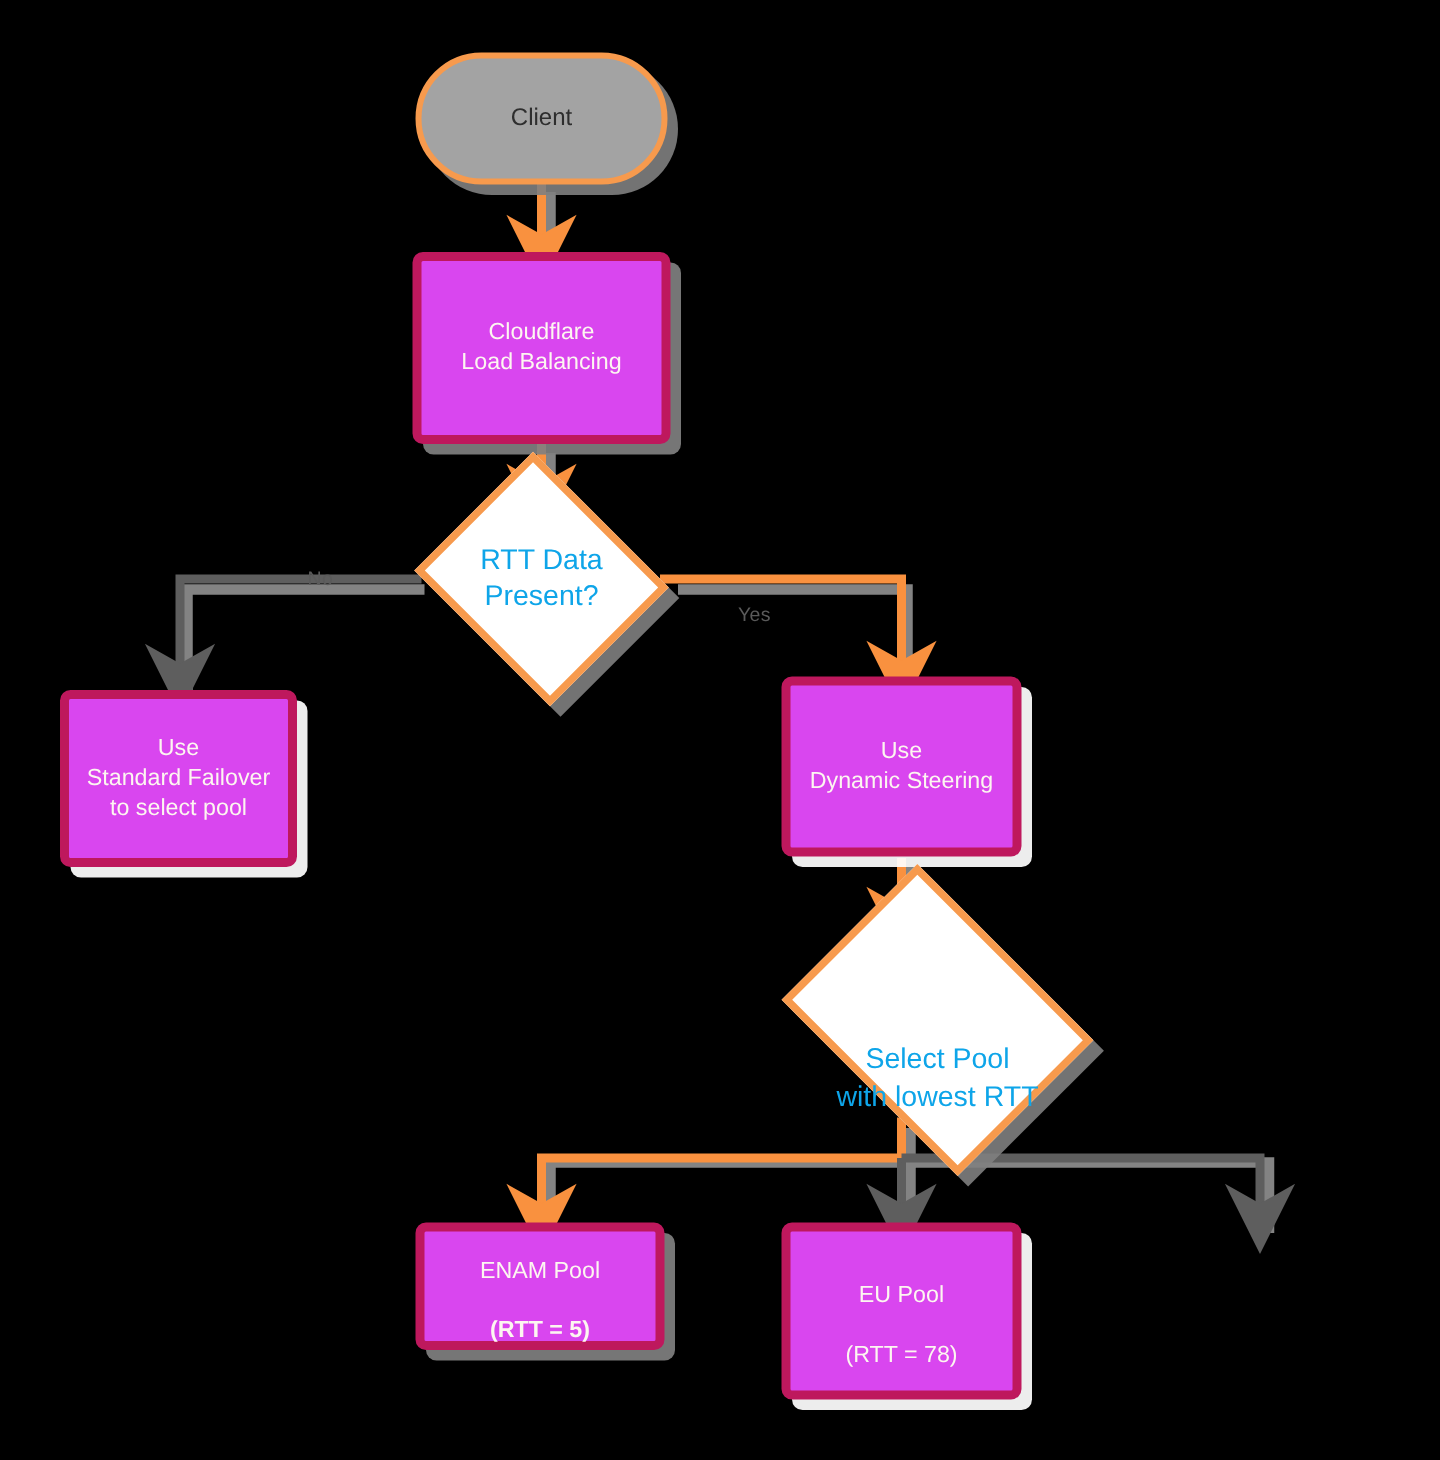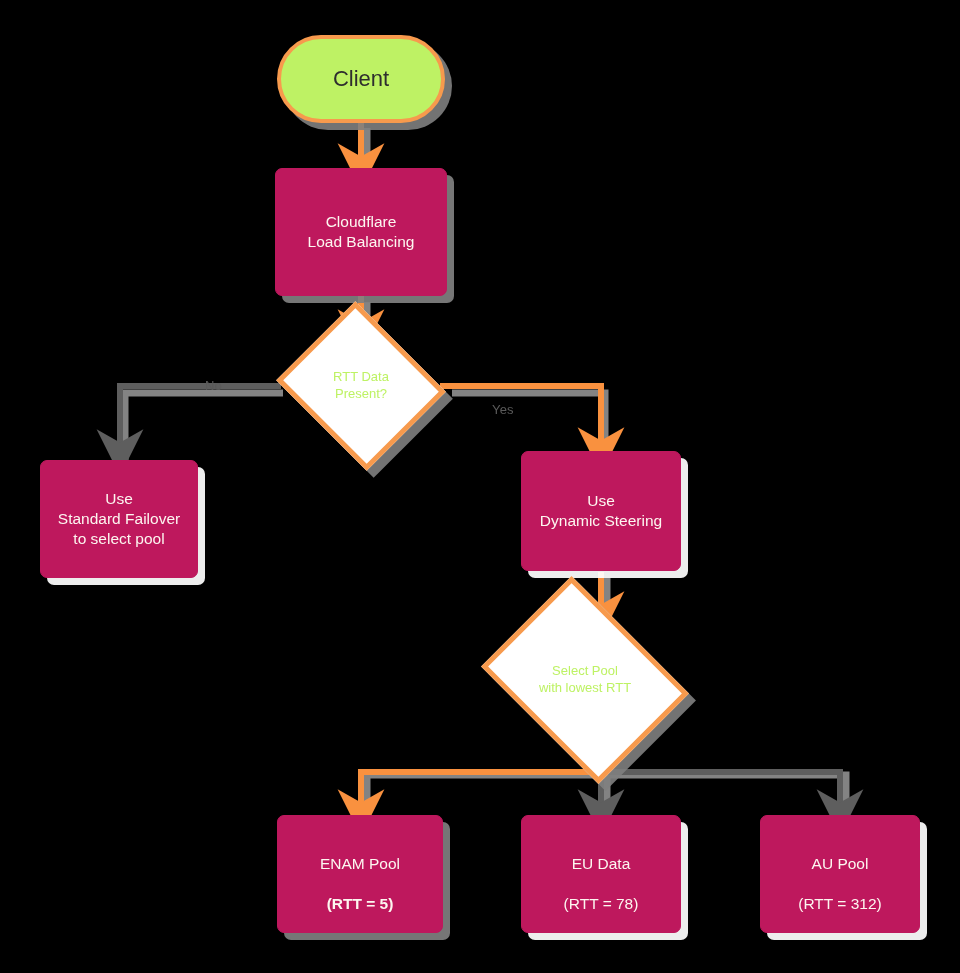--- a/index.html
+++ b/index.html
@@ -26,42 +26,42 @@
     position: absolute;
     box-sizing: border-box;
     display: flex;
     align-items: center;
     justify-content: center;
     text-align: center;
     line-height: 1.28;
     z-index: 5;
   }
   .node-process {
-    background: #be185d;
-    border: 1px solid #be185d;
+    background: #d946ef;
+    border: 6px solid #be185d;
     border-radius: 7px;
     color: #fdf6f0;
     font-size: 15.5px;
     box-shadow: 7px 7px 0 0 rgba(128,128,128,0.92);
   }
   .node-process.shadow-white {
     box-shadow: 7px 7px 0 0 rgba(255,255,255,0.93);
   }
   .node-terminal {
-    background: #bef264;
+    background: #a3a3a3;
     border: 4px solid #f79a4d;
     border-radius: 46px;
     color: #2e2e2e;
-    font-size: 22px;
+    font-size: 16px;
     box-shadow: 7px 7px 0 0 rgba(128,128,128,0.9);
   }
   .node-decision {
     background: transparent;
-    color: #bef264;
-    font-size: 13px;
+    color: #0ea5e9;
+    font-size: 19px;
   }
   .node-decision .dec-shape {
     position: absolute;
     left: 0; top: 0; right: 0; bottom: 0;
     background: #ffffff;
     border: 5px solid #f79a4d;
     transform: rotate(45deg);
     box-sizing: border-box;
     z-index: -1;
   }
@@ -161,45 +161,39 @@
     <span class="node-label">Use
 Standard Failover
 to select pool</span>
   </div>
 
   <div class="node node-process shadow-white" style="left:521px; top:451px; width:160px; height:120px;">
     <span class="node-label">Use
 Dynamic Steering</span>
   </div>
 
-  <div class="node node-decision" style="left:502px; top:616px; width:166px; height:128px;">
+  <div class="node node-decision" style="left:542px; top:616px; width:166px; height:128px;align-items:flex-end;">
     <span class="dec-shadow"></span>
     <span class="dec-shape"></span>
     <span class="node-label">Select Pool
 with lowest RTT</span>
   </div>
 
-  <div class="node node-process" style="left:277px; top:815px; width:166px; height:118px;">
+  <div class="node node-process" style="left:277px; top:815px; width:166px; height:85px;">
     <span class="node-label">
       <span>ENAM Pool</span><br>
       <span class="bold-line">(RTT = 5)</span>
     </span>
   </div>
 
   <div class="node node-process shadow-white" style="left:521px; top:815px; width:160px; height:118px;">
     <span class="node-label">
-      <span>EU Data</span><br>
+      <span>EU Pool</span><br>
       <span>(RTT = 78)</span>
     </span>
   </div>
 
-  <div class="node node-process shadow-white" style="left:760px; top:815px; width:160px; height:118px;">
-    <span class="node-label">
-      <span>AU Pool</span><br>
-      <span>(RTT = 312)</span>
-    </span>
-  </div>
 
   <div class="edge-label" style="left:205px; top:378px;">No</div>
 
   <div class="edge-label" style="left:492px; top:378px;margin-top:24px;">Yes</div>
 
 </div>
 
 </body></html>

